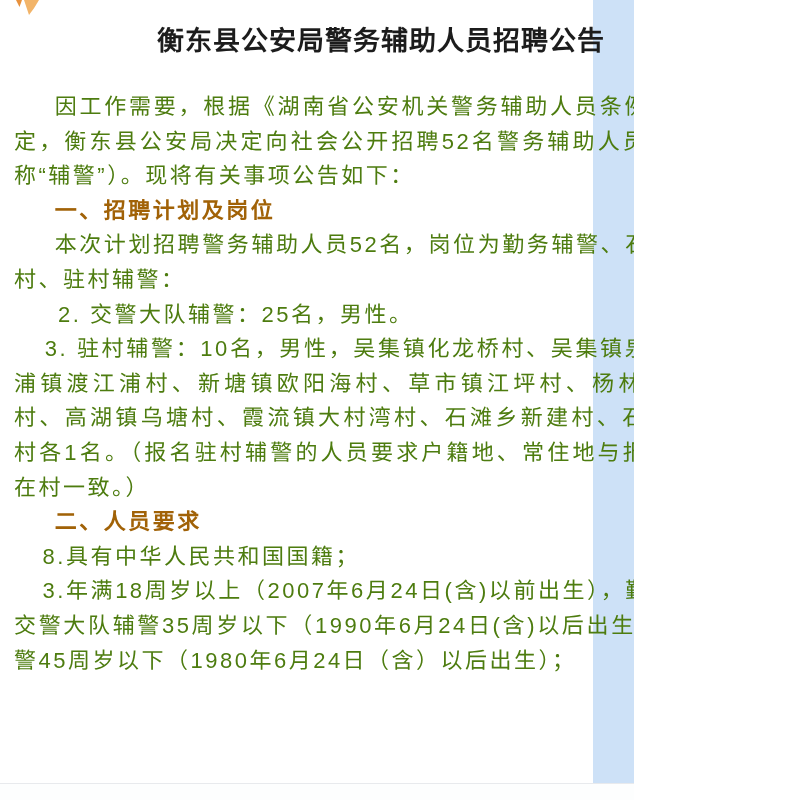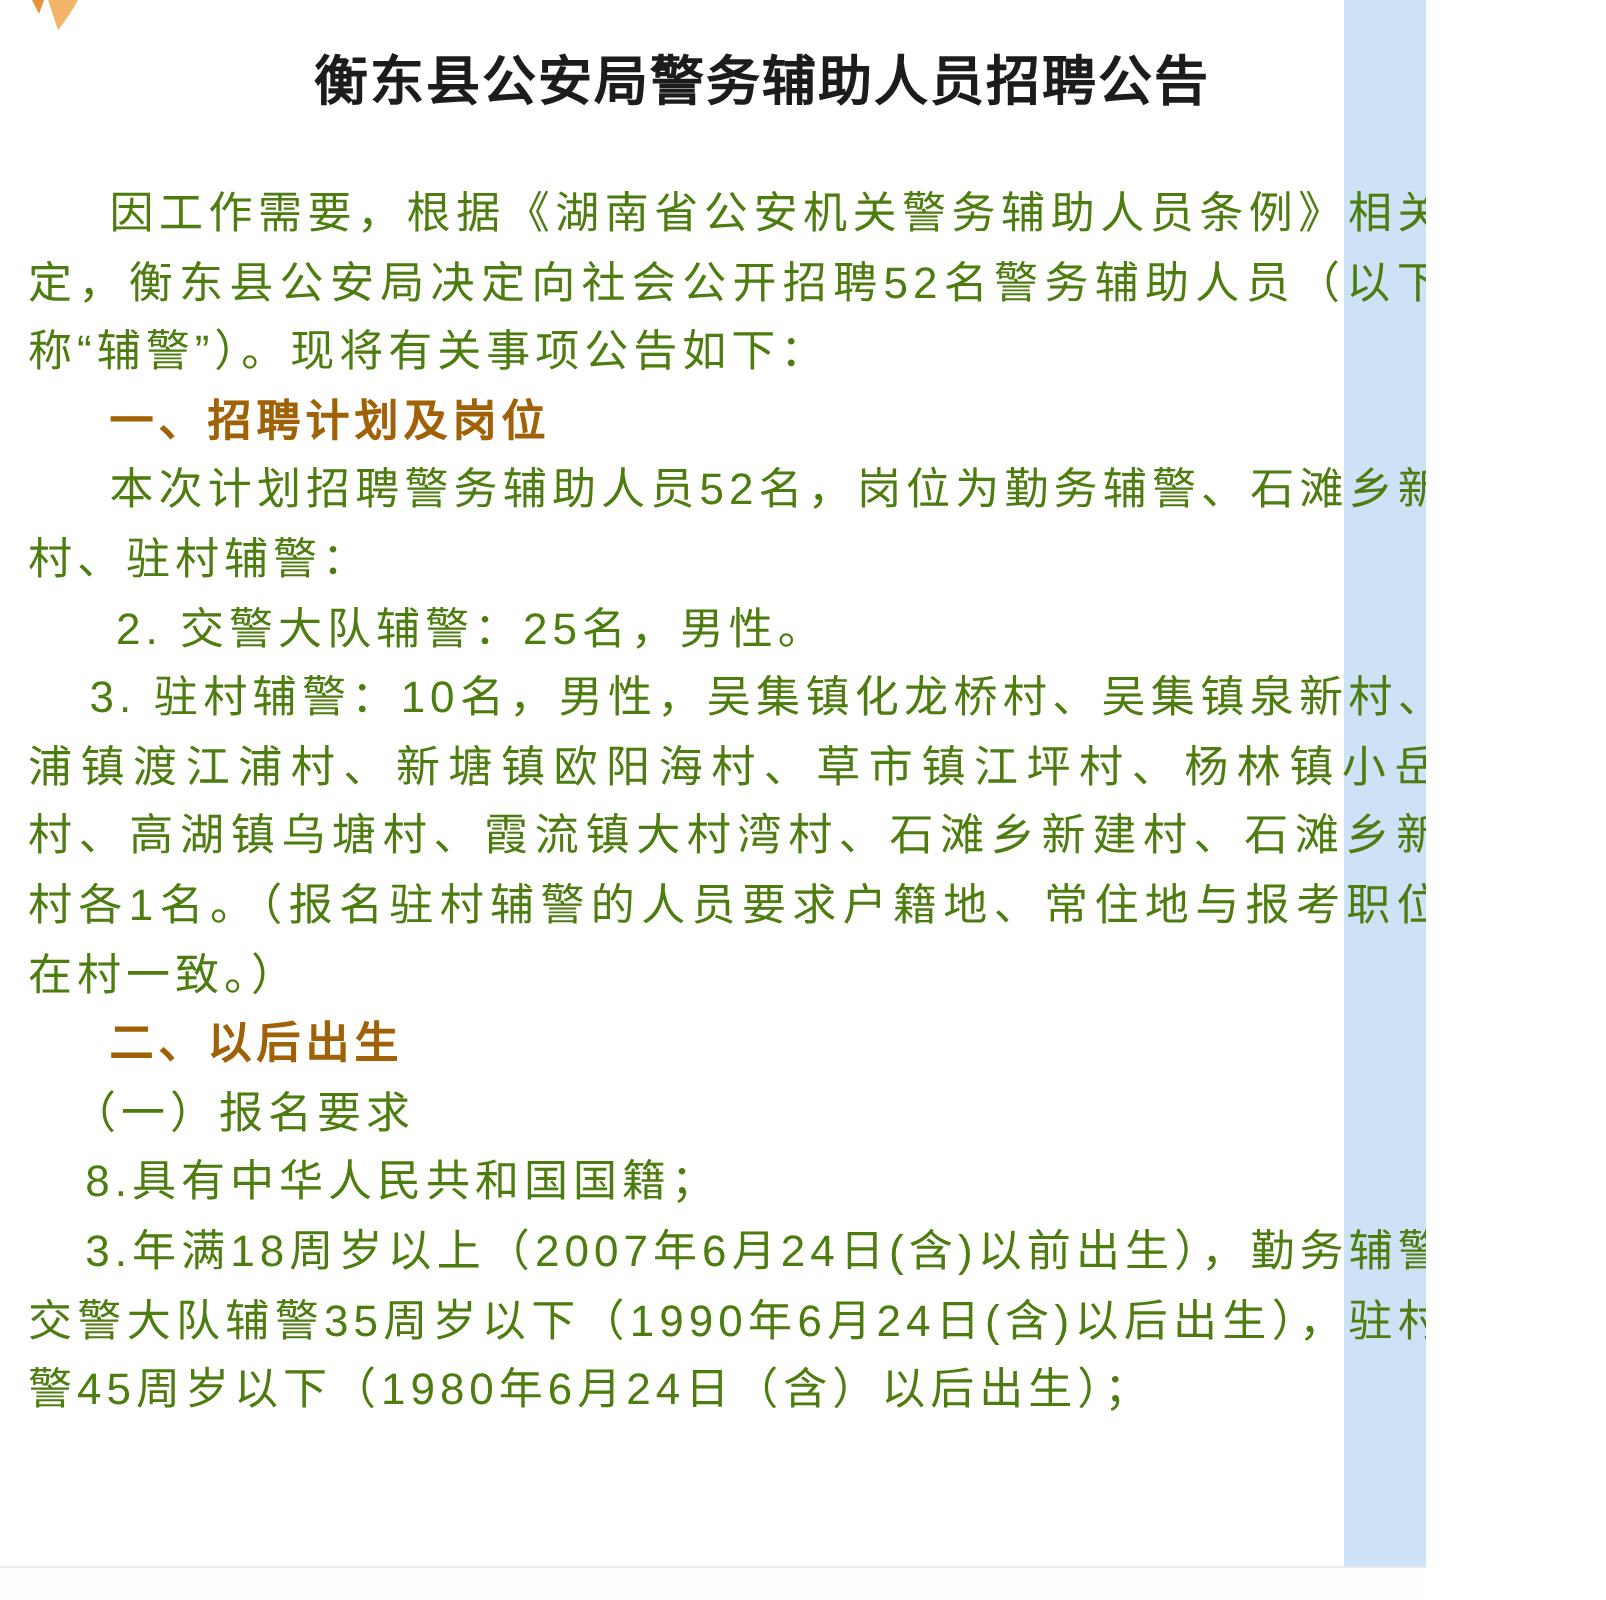--- a/index.html
+++ b/index.html
@@ -1,20 +1,20 @@
 <!DOCTYPE html>
 <html lang="zh-CN"><head>
 <meta charset="utf-8">
 <style>
   html,body{margin:0;padding:0;}
   body{
     width:803px;height:800px;overflow:hidden;background:#ffffff;
     font-family:"Liberation Sans", sans-serif;
   }
-  .page{position:relative;width:713px;height:800px;background:#ffffff;overflow:hidden;}
+  .page{position:relative;width:634px;height:800px;background:#ffffff;overflow:hidden;}
   
   .side-strip{position:absolute;top:0;right:0;width:41px;height:783px;}
   
   .bottom-line{position:absolute;top:783px;left:0;width:803px;height:1px;background:#e8eaed;}
   .bottom-band{position:absolute;top:784px;left:0;width:803px;height:16px;background:#fdfefe;}
   
   .sparkle{position:absolute;top:0;left:9px;width:46px;height:16px;}
   
   .content{position:absolute;top:0;left:14px;width:734px;}
   .doc-title{
@@ -49,20 +49,19 @@
   </svg>
 
   <div class="content">
     <div class="doc-title">衡东县公安局警务辅助人员招聘公告</div>
     <div id="blocks">
         <p class="style-body">因工作需要，根据《湖南省公安机关警务辅助人员条例》相关规定，衡东县公安局决定向社会公开招聘52名警务辅助人员（以下简称“辅警”）。现将有关事项公告如下：</p>
         <p class="style-heading">一、招聘计划及岗位</p>
         <p class="style-body">本次计划招聘警务辅助人员52名，岗位为勤务辅警、石滩乡新建村、驻村辅警：</p>
         <p class="style-item">2. 交警大队辅警：25名，男性。</p>
         <p class="style-item3">3. 驻村辅警：10名，男性，吴集镇化龙桥村、吴集镇泉新村、大浦镇渡江浦村、新塘镇欧阳海村、草市镇江坪村、杨林镇小岳洲村、高湖镇乌塘村、霞流镇大村湾村、石滩乡新建村、石滩乡新白村各1名。（报名驻村辅警的人员要求户籍地、常住地与报考职位所在村一致。）</p>
-        <p class="style-heading">二、以后出生</p>
-        <p class="style-sub">（一）报名要求</p>
+        <p class="style-heading">二、人员要求</p>
         <p class="style-req">8.具有中华人民共和国国籍；</p>
         <p class="style-req">3.年满18周岁以上（2007年6月24日(含)以前出生），勤务辅警、交警大队辅警35周岁以下（1990年6月24日(含)以后出生），驻村辅警45周岁以下（1980年6月24日（含）以后出生）；</p>
       </div>
   </div>
 
 </div>
 
 </body></html>

